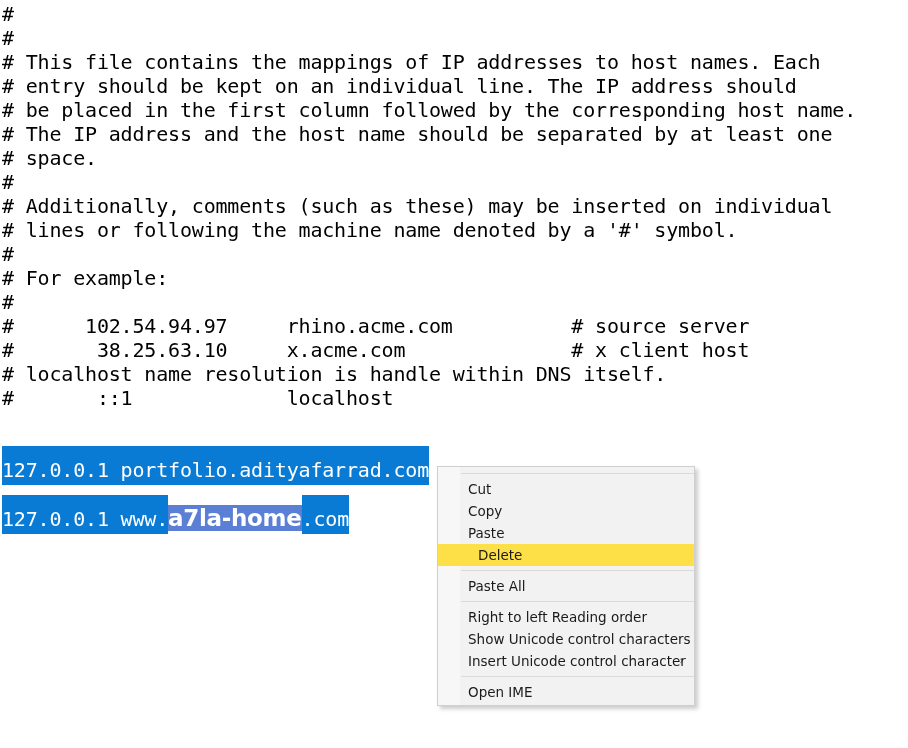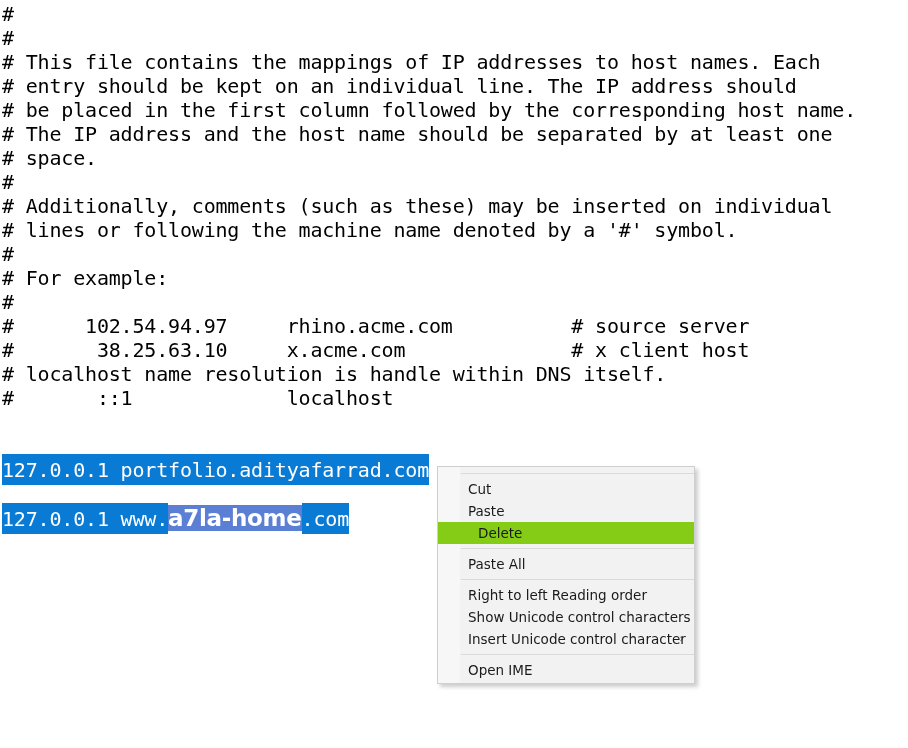--- a/index.html
+++ b/index.html
@@ -43,21 +43,21 @@
     line-height: 24px;
     white-space: pre;
     font-size: 20px;
     font-family: "DejaVu Sans Mono", "Liberation Mono", monospace;
     letter-spacing: -0.18px;
     color: #000;
   }
   .sel {
     background: #0a7bd4;
     color: #ffffff;
-    padding: 4px 0 3px 0;
+    padding: 12px 0 3px 0;
   }
   .sel-alt {
     background: #5b7fd4;
     color: #ffffff;
     font-family: "DejaVu Sans", "Liberation Sans", sans-serif;
     font-weight: bold;
     font-size: 23px;
     letter-spacing: -0.3px;
   }
 
@@ -88,21 +88,21 @@
     height: 22px;
     line-height: 22px;
     padding-left: 30px;
     padding-right: 12px;
     font-size: 13.5px;
     color: #1a1a1a;
     white-space: nowrap;
     z-index: 2;
   }
   .menu-item.selected {
-    background: #84cc16;
+    background: #fde047;
     padding-left: 40px;
   }
   .menu-item.disabled {
     color: #9a9a9a;
   }
   .menu-sep {
     position: relative;
     height: 1px;
     margin: 4px 0 4px 23px;
     background: #dadada;
@@ -148,20 +148,21 @@
       <div class="line blank">&nbsp;</div>
       <div class="sel-line"><span class="sel">127.0.0.1 www.</span><span class="sel-alt">a7la-home</span><span class="sel">.com</span></div>
     </div>
 </div>
 
 <div id="context-menu">
   <div class="gutter"></div>
   <div id="menu-body">
       <div class="menu-sep"></div>
       <div class="menu-item"><span>Cut</span></div>
+      <div class="menu-item"><span>Copy</span></div>
       <div class="menu-item"><span>Paste</span></div>
       <div class="menu-item selected"><span>Delete</span></div>
       <div class="menu-sep"></div>
       <div class="menu-item"><span>Paste All</span></div>
       <div class="menu-sep"></div>
       <div class="menu-item"><span>Right to left Reading order</span></div>
       <div class="menu-item"><span>Show Unicode control characters</span></div>
       <div class="menu-item"><span>Insert Unicode control character</span><span class="submenu-arrow">›</span></div>
       <div class="menu-sep"></div>
       <div class="menu-item"><span>Open IME</span></div>

